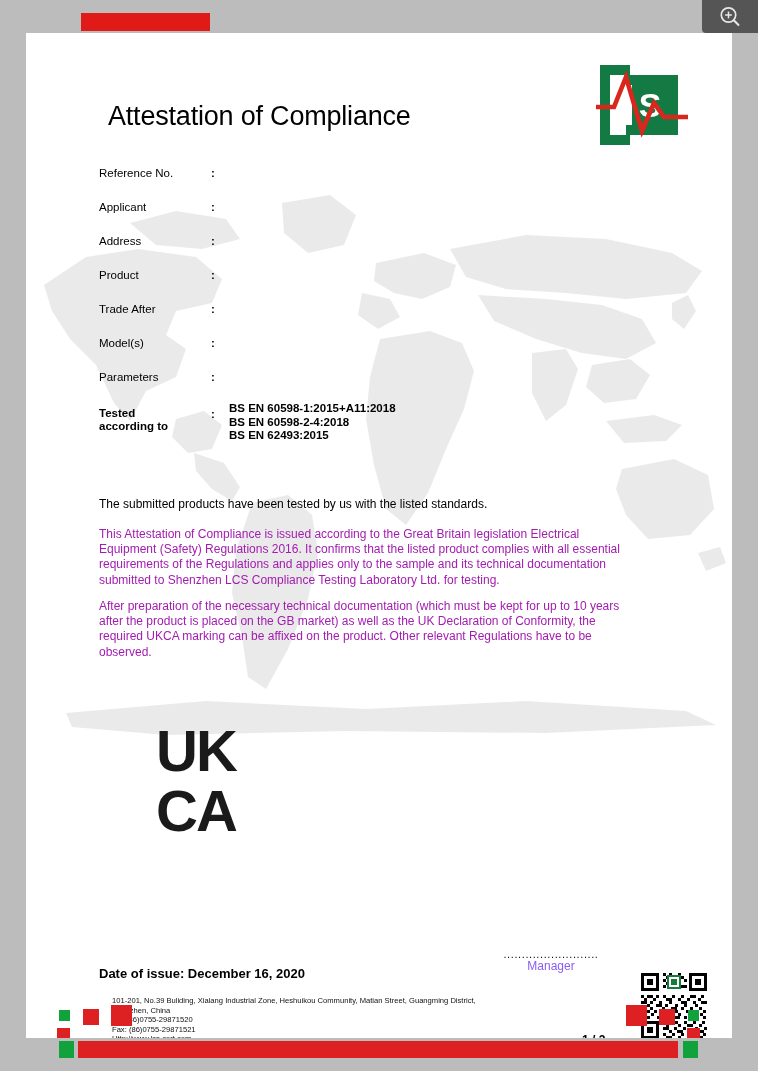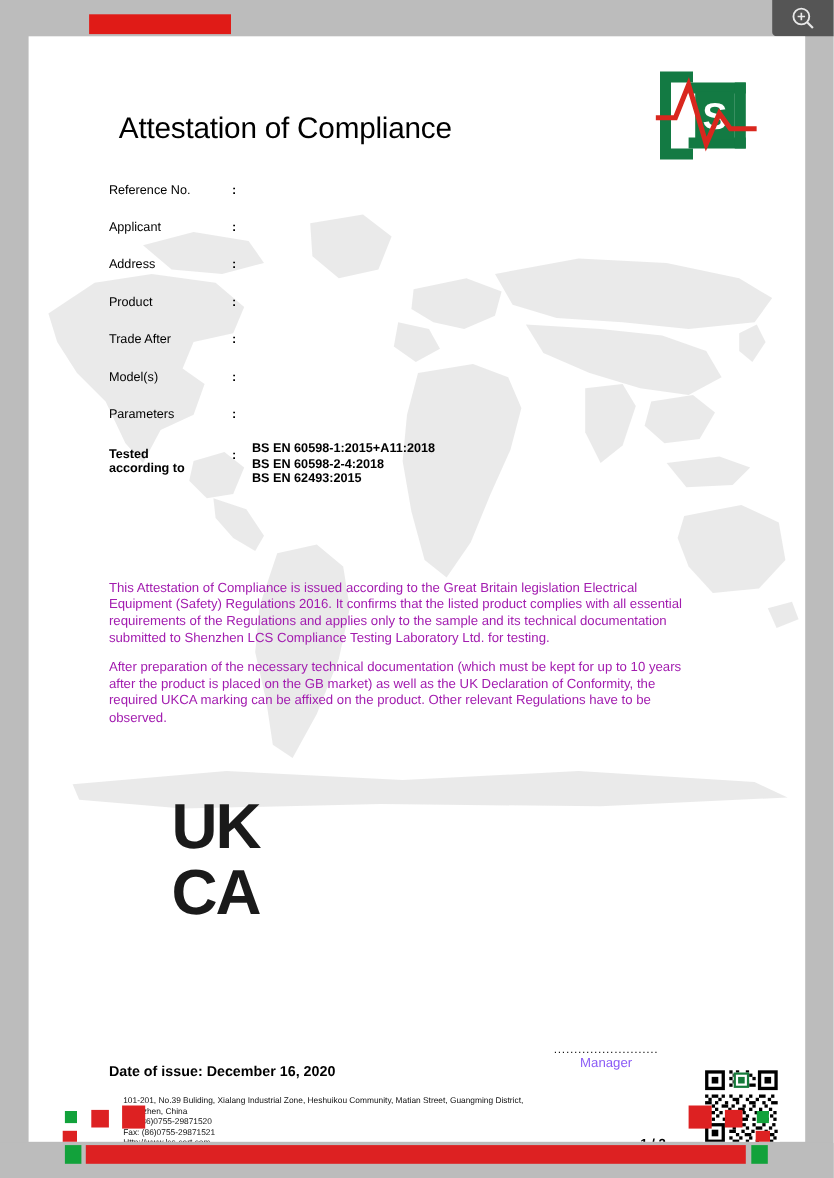--- a/index.html
+++ b/index.html
@@ -350,20 +350,21 @@
           </div>
           <div class="tested-colon">:</div>
           <div class="std-list">
             <div>BS EN 60598-1:2015+A11:2018</div>
             <div>BS EN 60598-2-4:2018</div>
             <div>BS EN 62493:2015</div>
           </div>
         </div>
       </div>
 
+      <div class="note-line">The submitted products have been tested by us with the listed standards.</div>
 
       <div class="para para-1">This Attestation of Compliance is issued according to the Great Britain legislation Electrical Equipment (Safety) Regulations 2016. It confirms that the listed product complies with all essential requirements of the Regulations and applies only to the sample and its technical documentation submitted to Shenzhen LCS Compliance Testing Laboratory Ltd. for testing.</div>
       <div class="para para-2">After preparation of the necessary technical documentation (which must be kept for up to 10 years after the product is placed on the GB market) as well as the UK Declaration of Conformity, the required UKCA marking can be affixed on the product. Other relevant Regulations have to be observed.</div>
 
       <svg class="ukca" viewBox="0 0 100 126">
         <text x="0" y="52" font-family="'Liberation Sans', sans-serif" font-size="58" font-weight="bold" fill="#1a1a1a" letter-spacing="-2">UK</text>
         <text x="0" y="112" font-family="'Liberation Sans', sans-serif" font-size="58" font-weight="bold" fill="#1a1a1a" letter-spacing="-2">CA</text>
       </svg>
 
       <div class="date-issue">Date of issue: December 16, 2020</div>

